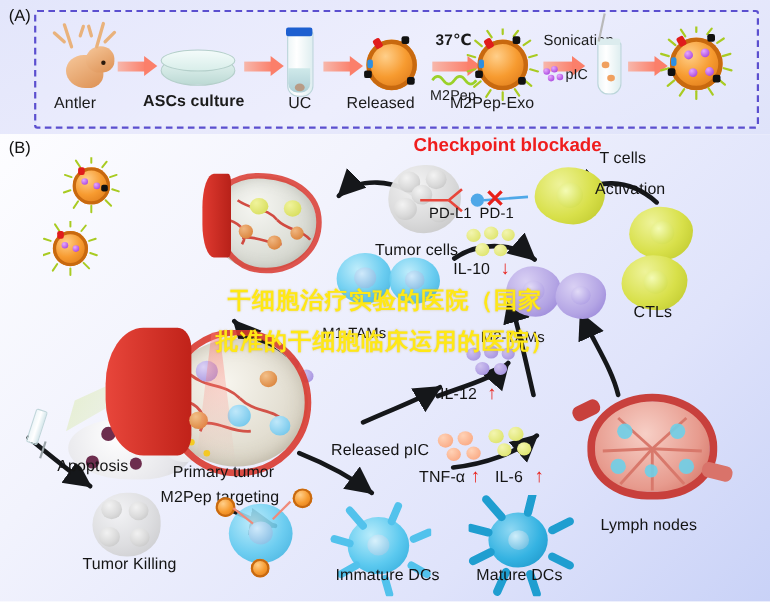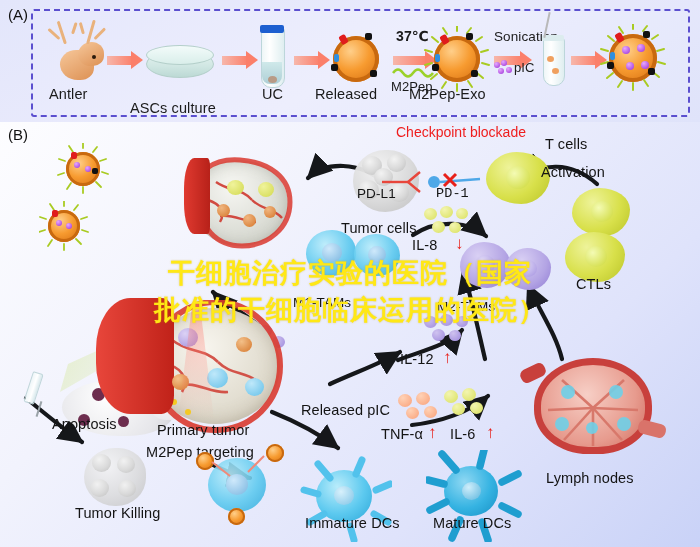--- a/index.html
+++ b/index.html
@@ -45,42 +45,42 @@
         border:1px solid #bcd6da;}
   .tube-cap{position:absolute;background:#1d5fd0;border-radius:2px;}
   .tube-liq{position:absolute;background:linear-gradient(180deg,#cfe9ea,#aecfd6);border-radius:0 0 8px 8px;}
 
   
   #panelB{position:absolute;left:0;top:122px;width:700px;height:425px;
           background:linear-gradient(135deg,#fdfdff 0%,#f2f3fd 32%,#dfe3fb 72%,#c9d2f7 100%);}
   .bl{position:absolute;color:#141414;font-size:14.5px;white-space:nowrap;letter-spacing:.1px;}
   .blsm{font-size:13.5px;}
   .red{color:#e8201a;font-weight:bold;}
-  .redtxt{color:#ef1d1d;font-weight:normal;font-size:14px;line-height:14px;white-space:nowrap;}
+  .redtxt{color:#ef1d1d;font-weight:bold;font-size:17px;line-height:14px;white-space:nowrap;}
 
   
   .cell{position:absolute;border-radius:50%;}
   .tcell{background:radial-gradient(circle at 36% 30%,#eef39a 0%,#d8e04a 55%,#b9c327 100%);
          border-radius:48% 52% 45% 55%/52% 45% 55% 48%;}
   .tnuc{position:absolute;border-radius:50%;
         background:radial-gradient(circle at 35% 32%,#f4fbb4,#cdd835);}
   .dc{background:radial-gradient(circle at 38% 32%,#b9ecfb 0%,#5cc9ef 55%,#2aa6d8 100%);}
   .tam2{background:radial-gradient(circle at 36% 30%,#d9d0f4 0%,#b3a4e4 60%,#8e7ad4 100%);
         border-radius:48% 52% 46% 54%/53% 46% 54% 47%;}
   .tum{background:radial-gradient(circle at 38% 30%,#f3f3f3 0%,#d9d9d9 55%,#bcbcbc 100%);}
   .cyto{position:absolute;border-radius:50%;}
   .cy-y{background:radial-gradient(circle at 35% 30%,#f3f5b0,#d9e05c);}
   .cy-p{background:radial-gradient(circle at 35% 30%,#cfc2ef,#9d89dd);}
   .cy-o{background:radial-gradient(circle at 35% 30%,#ffd2b6,#f9a078);}
 
   .arrowsvg{position:absolute;left:0;top:0;width:700px;height:425px;pointer-events:none;}
 
   
   #wm{position:absolute;left:0;top:255px;width:700px;text-align:center;
-      font-size:27px;font-weight:bold;color:#ffe815;line-height:37px;
+      font-size:21px;font-weight:bold;color:#ffe815;line-height:37px;
       letter-spacing:1px;z-index:60;
       text-shadow:0 0 2px rgba(190,150,0,.45);}
 </style>
 </head>
 <body>
 
 <div id="fig">
 
   <div id="panelA">
     <div class="tag" style="left:8px;top:6px;">(A)</div>
@@ -98,21 +98,21 @@
       <div style="position:absolute;left:92px;top:55px;width:4px;height:4px;border-radius:50%;background:#2a1a0c;"></div>
     </div>
     <div class="pa-label" style="left:49px;top:86px;">Antler</div>
 
     <div class="parrow" style="left:107px;top:56px;width:26px;"></div>
 
     <div>
       <div class="dish" style="left:146px;top:50px;width:66px;height:26px;"></div>
       <div class="dish" style="left:146px;top:45px;width:66px;height:18px;background:linear-gradient(180deg,#f3fbfa,#d9eeea);"></div>
     </div>
-    <div class="pa-label" style="left:130px;top:100px;">ASCs culture</div>
+    <div class="pa-label" style="left:130px;top:84px;font-weight:bold;">ASCs culture</div>
 
     <div class="parrow" style="left:222px;top:56px;width:26px;"></div>
 
     <div>
       <div class="tube" style="left:261px;top:28px;width:22px;height:58px;"></div>
       <div class="tube-cap" style="left:260px;top:25px;width:24px;height:8px;"></div>
       <div class="tube-liq" style="left:262px;top:62px;width:20px;height:22px;"></div>
       <div style="position:absolute;left:268px;top:76px;width:9px;height:7px;border-radius:50%;background:#b89b86;"></div>
     </div>
     <div class="pa-label" style="left:262px;top:86px;">UC</div>
@@ -336,22 +336,22 @@
       <div>Checkpoint blockade</div>
     </div>
 
     <svg style="position:absolute;left:380px;top:30px;width:130px;height:46px;">
       <path d="M2,30 L28,30" stroke="#e8463b" stroke-width="2.4"></path>
       <path d="M28,30 L40,20 M28,30 L40,40" stroke="#e8463b" stroke-width="2.4"></path>
       <circle cx="54" cy="30" r="6" fill="#4fa8e8"></circle>
       <path d="M60,30 L100,27" stroke="#4fa8e8" stroke-width="2.4"></path>
       <path d="M64,22 L76,34 M76,22 L64,34" stroke="#e8201a" stroke-width="3"></path>
     </svg>
-    <div class="bl blsm" style="left:357px;top:64px;">PD-L1</div>
-    <div class="bl blsm" style="left:436px;top:64px;font-family:Liberation Mono, monospace;">PD-1</div>
+    <div class="bl blsm" style="left:390px;top:64px;">PD-L1</div>
+    <div class="bl blsm" style="left:436px;top:64px;">PD-1</div>
 
     <div>
       <div class="cell tcell" style="left:486px;top:30px;width:64px;height:52px;"></div>
       <div class="tnuc" style="left:506px;top:44px;width:24px;height:23px;"></div>
     </div>
     <div class="bl" style="left:545px;top:14px;">T cells</div>
     <div class="bl" style="left:541px;top:42px;">Activation</div>
 
     <div>
       <div class="cell tcell" style="left:572px;top:66px;width:58px;height:48px;"></div>
@@ -361,21 +361,21 @@
     </div>
     <div class="bl" style="left:576px;top:154px;">CTLs</div>
 
     <div>
       <div class="cyto cy-y" style="left:424px;top:86px;width:13px;height:12px;"></div>
       <div class="cyto cy-y" style="left:440px;top:84px;width:13px;height:12px;"></div>
       <div class="cyto cy-y" style="left:456px;top:86px;width:12px;height:11px;"></div>
       <div class="cyto cy-y" style="left:432px;top:99px;width:13px;height:12px;"></div>
       <div class="cyto cy-y" style="left:449px;top:100px;width:12px;height:11px;"></div>
     </div>
-    <div class="bl" style="left:412px;top:115px;">IL-8</div>
+    <div class="bl" style="left:412px;top:115px;">IL-10</div>
     <div class="bl red" style="left:455px;top:112px;font-size:17px;">↓</div>
 
     <div>
       <div class="cell dc" style="left:306px;top:108px;width:50px;height:46px;border-radius:52% 48% 50% 50%;opacity:.9;"></div>
       <div class="cell" style="left:322px;top:121px;width:20px;height:19px;background:radial-gradient(circle at 35% 30%,#cfe9fb,#7ab6e0);"></div>
       <div class="cell dc" style="left:354px;top:112px;width:46px;height:42px;border-radius:48% 52% 50% 50%;opacity:.9;"></div>
       <div class="cell" style="left:368px;top:124px;width:18px;height:17px;background:radial-gradient(circle at 35% 30%,#cfe9fb,#7ab6e0);"></div>
     </div>
     <div class="bl blsm" style="left:293px;top:173px;">M1-TAMs</div>
 

